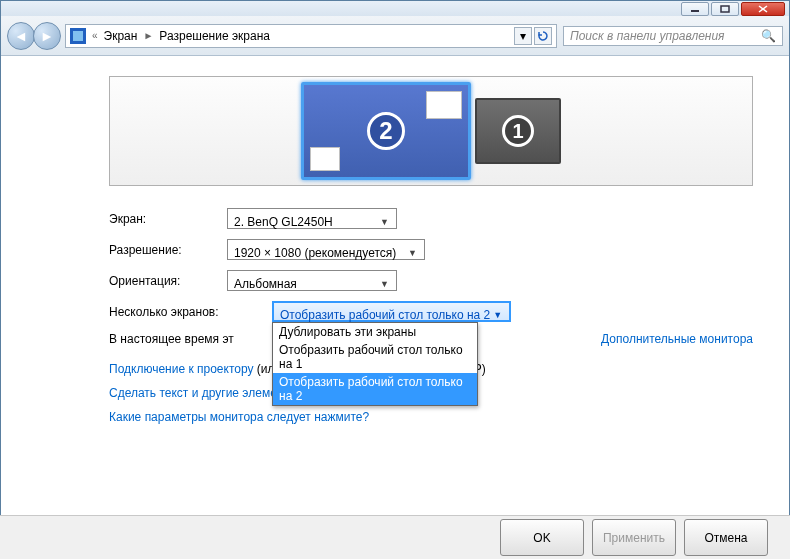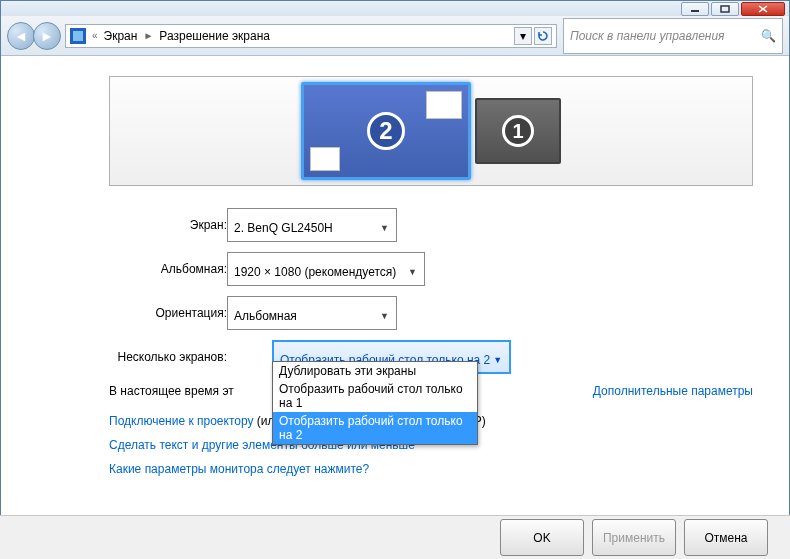--- a/index.html
+++ b/index.html
@@ -13,41 +13,41 @@
 
 .toolbar { height: 40px; background: linear-gradient(#f0f4f8,#dfe8f0); border-bottom: 1px solid #b0c0d0; display: flex; align-items: center; padding: 0 6px; gap: 6px; }
 .navbtns { display:flex; }
 .navcircle { width: 28px; height: 28px; border-radius: 50%; background: radial-gradient(circle at 30% 30%, #d8e8f8, #90b0d0); border:1px solid #7090b0; display:flex; align-items:center; justify-content:center; color:#fff; font-size:14px; margin-right:-2px;}
 .addrbar { flex:1; height: 24px; background:#fff; border:1px solid #a0b0c0; display:flex; align-items:center; padding: 0 4px; gap:6px; }
 .addrbar .cpicon { width:16px; height:16px; background:#2060c0; display:inline-block; position:relative; }
 .addrbar .cpicon::after{content:"";position:absolute;inset:3px;background:#80c0f0;}
 .crumb-sep { color:#666; font-size:10px; }
 .addr-end { margin-left:auto; display:flex; gap:2px; }
 .addr-end .mini { width:18px; height:18px; border:1px solid #a0b0c0; background:#f0f4f8; display:flex; align-items:center; justify-content:center;}
-.searchbox { width:220px; height:36px; border:1px solid #a0b0c0; background:#fff; display:flex; align-items:center; padding:0 6px; color:#888; font-style:italic; }
+.searchbox { width:220px; height:20px; border:1px solid #a0b0c0; background:#fff; display:flex; align-items:center; padding:0 6px; color:#888; font-style:italic; }
 .searchbox .mag { margin-left:auto; font-style:normal; color:#2060c0; }
 
 
 .content { padding: 20px 36px 0 108px; }
 .heading { color:#003399; font-size:17px; font-weight:400; margin-bottom:14px; }
 .monitor-panel { border:1px solid #b0b0b0; background:linear-gradient(#fdfdfd,#efefef); height:110px; display:flex; }
 .monitor-area { flex:1; display:flex; align-items:center; justify-content:center; gap:0; }
 .mon { position:relative; border-radius:2px; }
 .mon2 { width:170px; height:98px; background:linear-gradient(#5878d0,#4060b0); border:3px solid #4aa0f0; box-shadow:0 0 4px #4aa0f0; }
 .mon1 { width:86px; height:66px; background:linear-gradient(#707070,#505050); border:2px solid #404040; margin-left:4px;}
 .mon .badge { position:absolute; left:50%; top:50%; transform:translate(-50%,-50%); width:38px; height:38px; border-radius:50%; background:#3050a0; border:3px solid #fff; color:#fff; font-size:24px; font-weight:bold; display:flex; align-items:center; justify-content:center; }
 .mon1 .badge { width:32px; height:32px; font-size:20px; background:#404040; }
 .mon2 .win-rect { position:absolute; background:#fff; border:1px solid #c0c0c0; }
 .side-buttons { width:118px; padding:8px; display:flex; flex-direction:column; gap:8px; }
 .side-buttons button, .dlg-btn { height:22px; border:1px solid #888; border-radius:3px; background:linear-gradient(#fdfdfd,#e0e0e0); font-size:12px; cursor:pointer; }
 
 .form-rows { margin-top:22px; }
 .row { display:flex; align-items:center; margin-bottom:10px; }
-.row label { width:118px; font-size:12px;text-align:right; }
-.select { height:34px; border:1px solid #888; background:#fff; display:flex; align-items:center; padding:6px 4px 0 6px; min-width:170px; position:relative; }
+.row label { width:118px; font-size:12px; }
+.select { height:21px; border:1px solid #888; background:#fff; display:flex; align-items:center; padding:6px 4px 0 6px; min-width:170px; position:relative; }
 .select .arrow { margin-left:auto; width:15px; height:15px; display:flex; align-items:center; justify-content:center; font-size:9px; color:#444;}
 .select.wide { min-width:198px; }
 .select.multi { min-width:202px; border:2px solid #3399ff; background:linear-gradient(#eaf4ff,#d4e8ff);margin-left:45px;}
 .select.multi .txt { color:#0050c0; }
 .select.multi .arrow { color:#0050c0; }
 
 .dropdown { position:absolute; left:-2px; top:19px; width:206px; border:1px solid #666; background:#fff; z-index:10; box-shadow:1px 2px 4px rgba(0,0,0,0.3);}
 .dropdown .opt { padding:2px 6px; font-size:12px; }
 .dropdown .opt.sel { background:#3399ff; color:#fff; }
 
@@ -131,21 +131,21 @@
 
   <div class="form-rows">
     <div class="row">
       <label>Экран:</label>
       <div class="select">
         <span class="txt">2. BenQ GL2450H</span>
         <span class="arrow">▼</span>
       </div>
     </div>
     <div class="row">
-      <label>Альбомная:</label>
+      <label>Разрешение:</label>
       <div class="select wide">
         <span class="txt">1920 × 1080 (рекомендуется)</span>
         <span class="arrow">▼</span>
       </div>
     </div>
     <div class="row">
       <label>Ориентация:</label>
       <div class="select">
         <span class="txt">Альбомная</span>
         <span class="arrow">▼</span>
@@ -159,21 +159,21 @@
         <div class="dropdown">
           <div class="opt">Дублировать эти экраны</div>
           <div class="opt">Отобразить рабочий стол только на 1</div>
           <div class="opt sel">Отобразить рабочий стол только на 2</div>
         </div>
       </div>
     </div>
 
     <div class="inline-text" style="margin-top:4px;">
       <span>В настоящее время эт</span>
-      <span class="link right-link">Дополнительные параметры</span>
+      <span class="link right-link">Дополнительные монитора</span>
     </div>
 
     <div class="inline-text" style="margin-top:16px;">
       <span class="link">Подключение к проектору</span><span> (или нажмите клавишу </span><span class="winkey"><span class="a"></span><span class="b"></span><span class="c"></span><span class="d"></span></span><span> и коснитесь P)</span>
     </div>
     <div class="inline-text">
       <span class="link">Сделать текст и другие элементы больше или меньше</span>
     </div>
     <div class="inline-text">
       <span class="link">Какие параметры монитора следует нажмите?</span>

